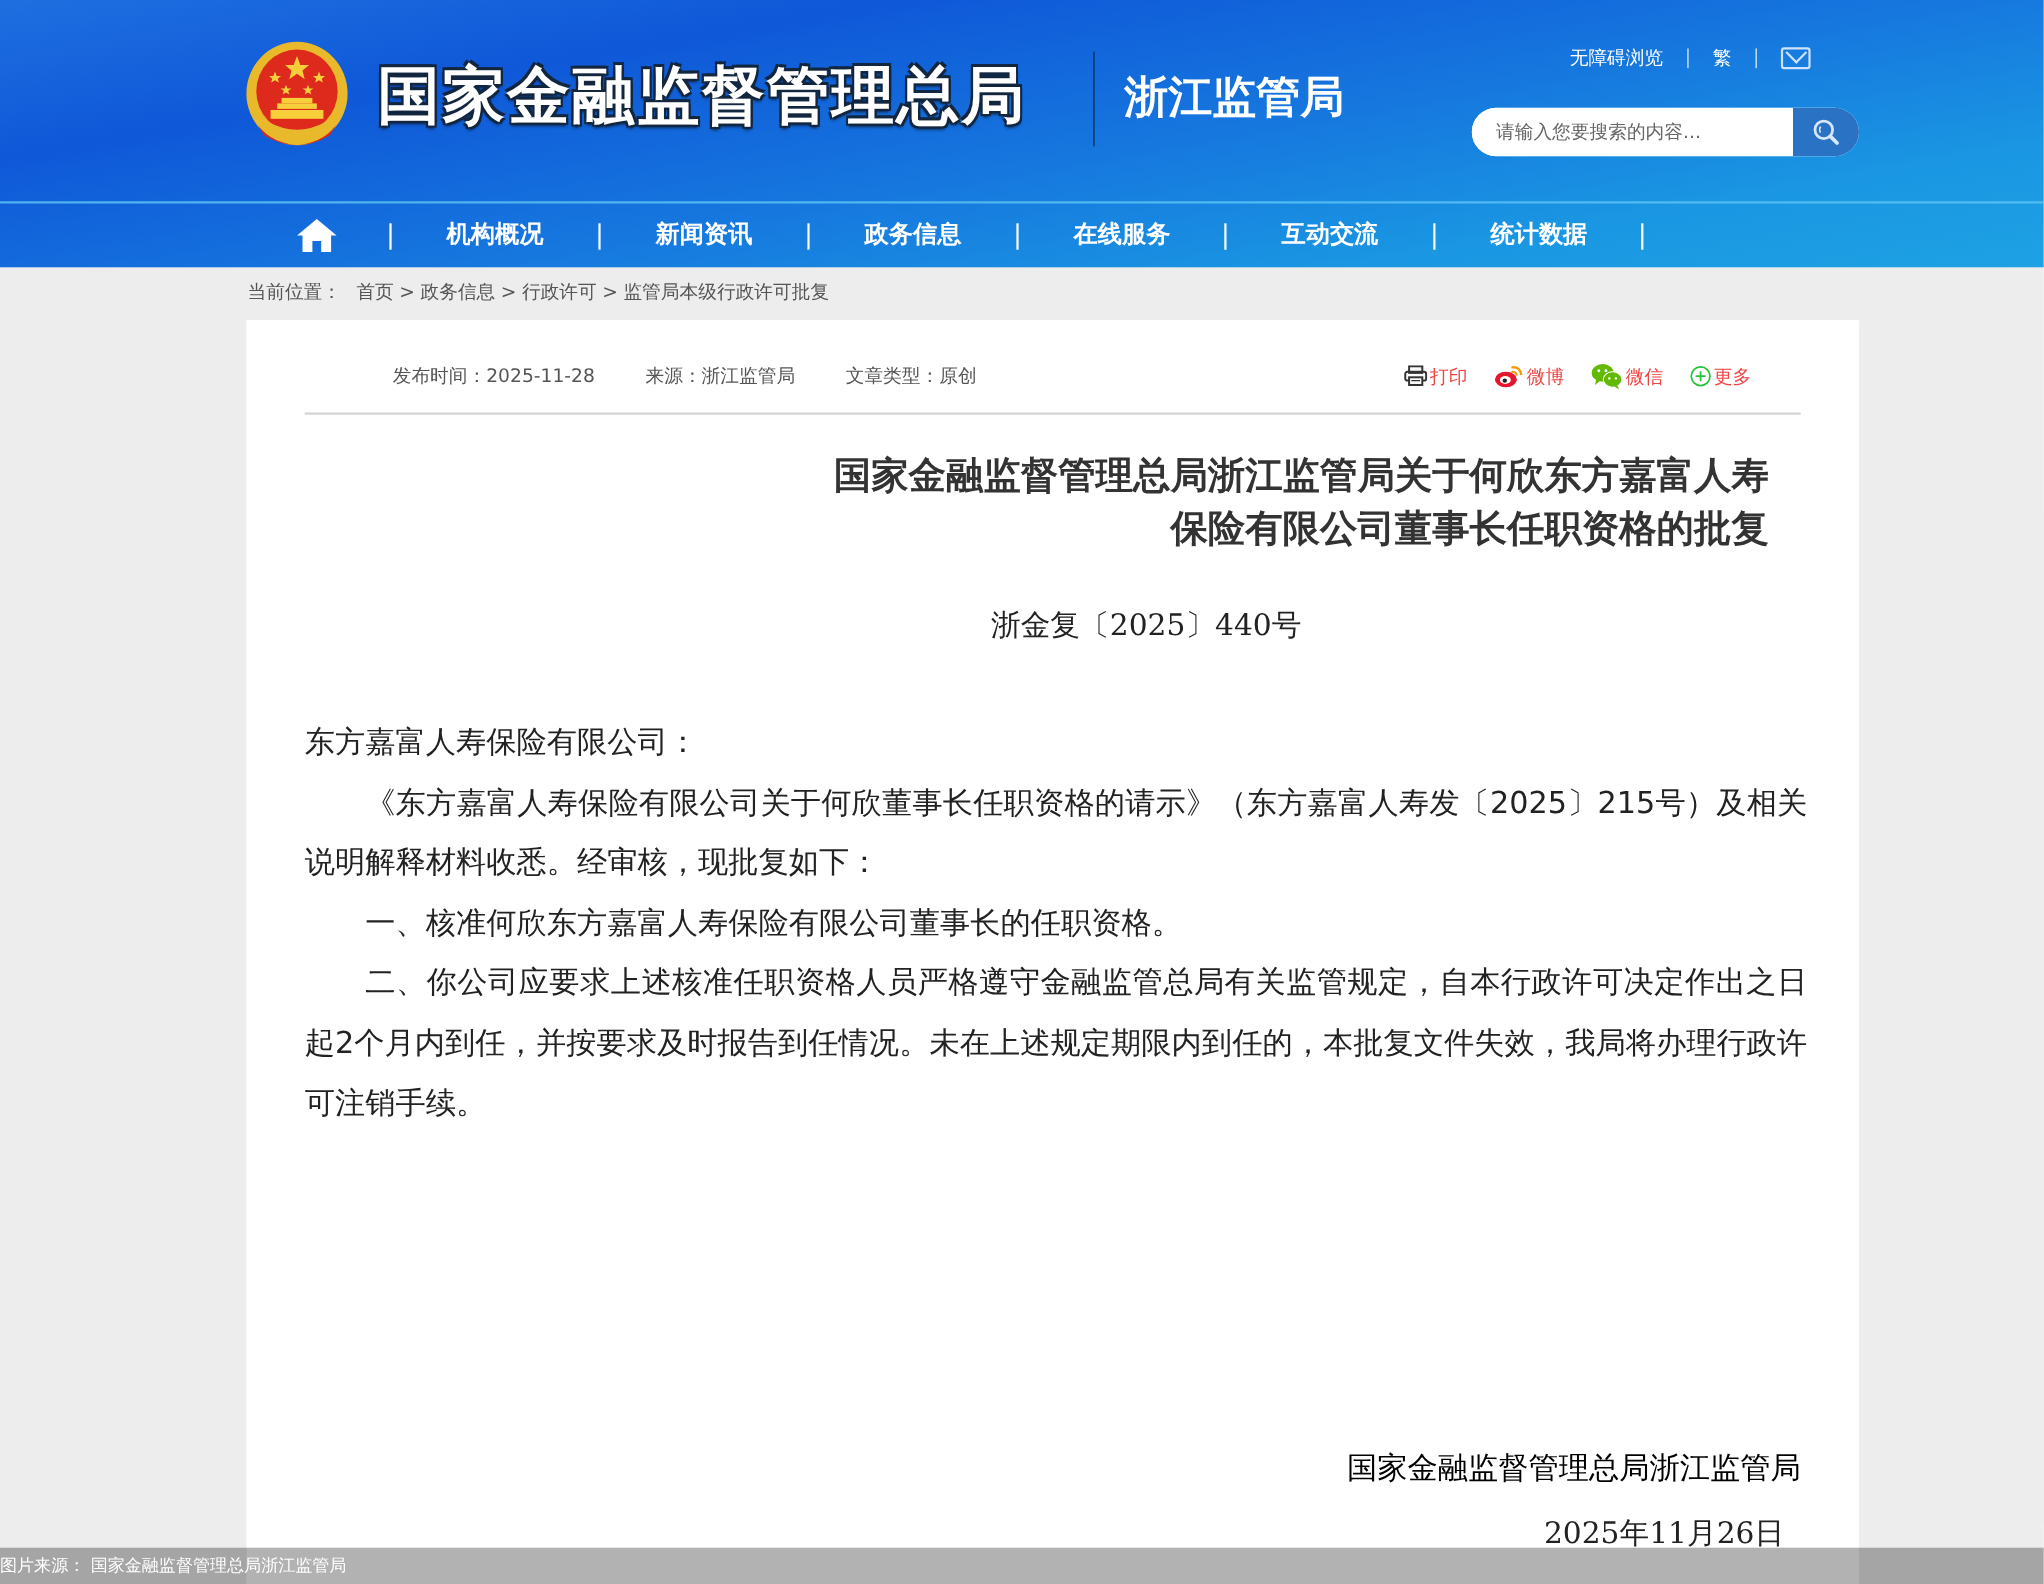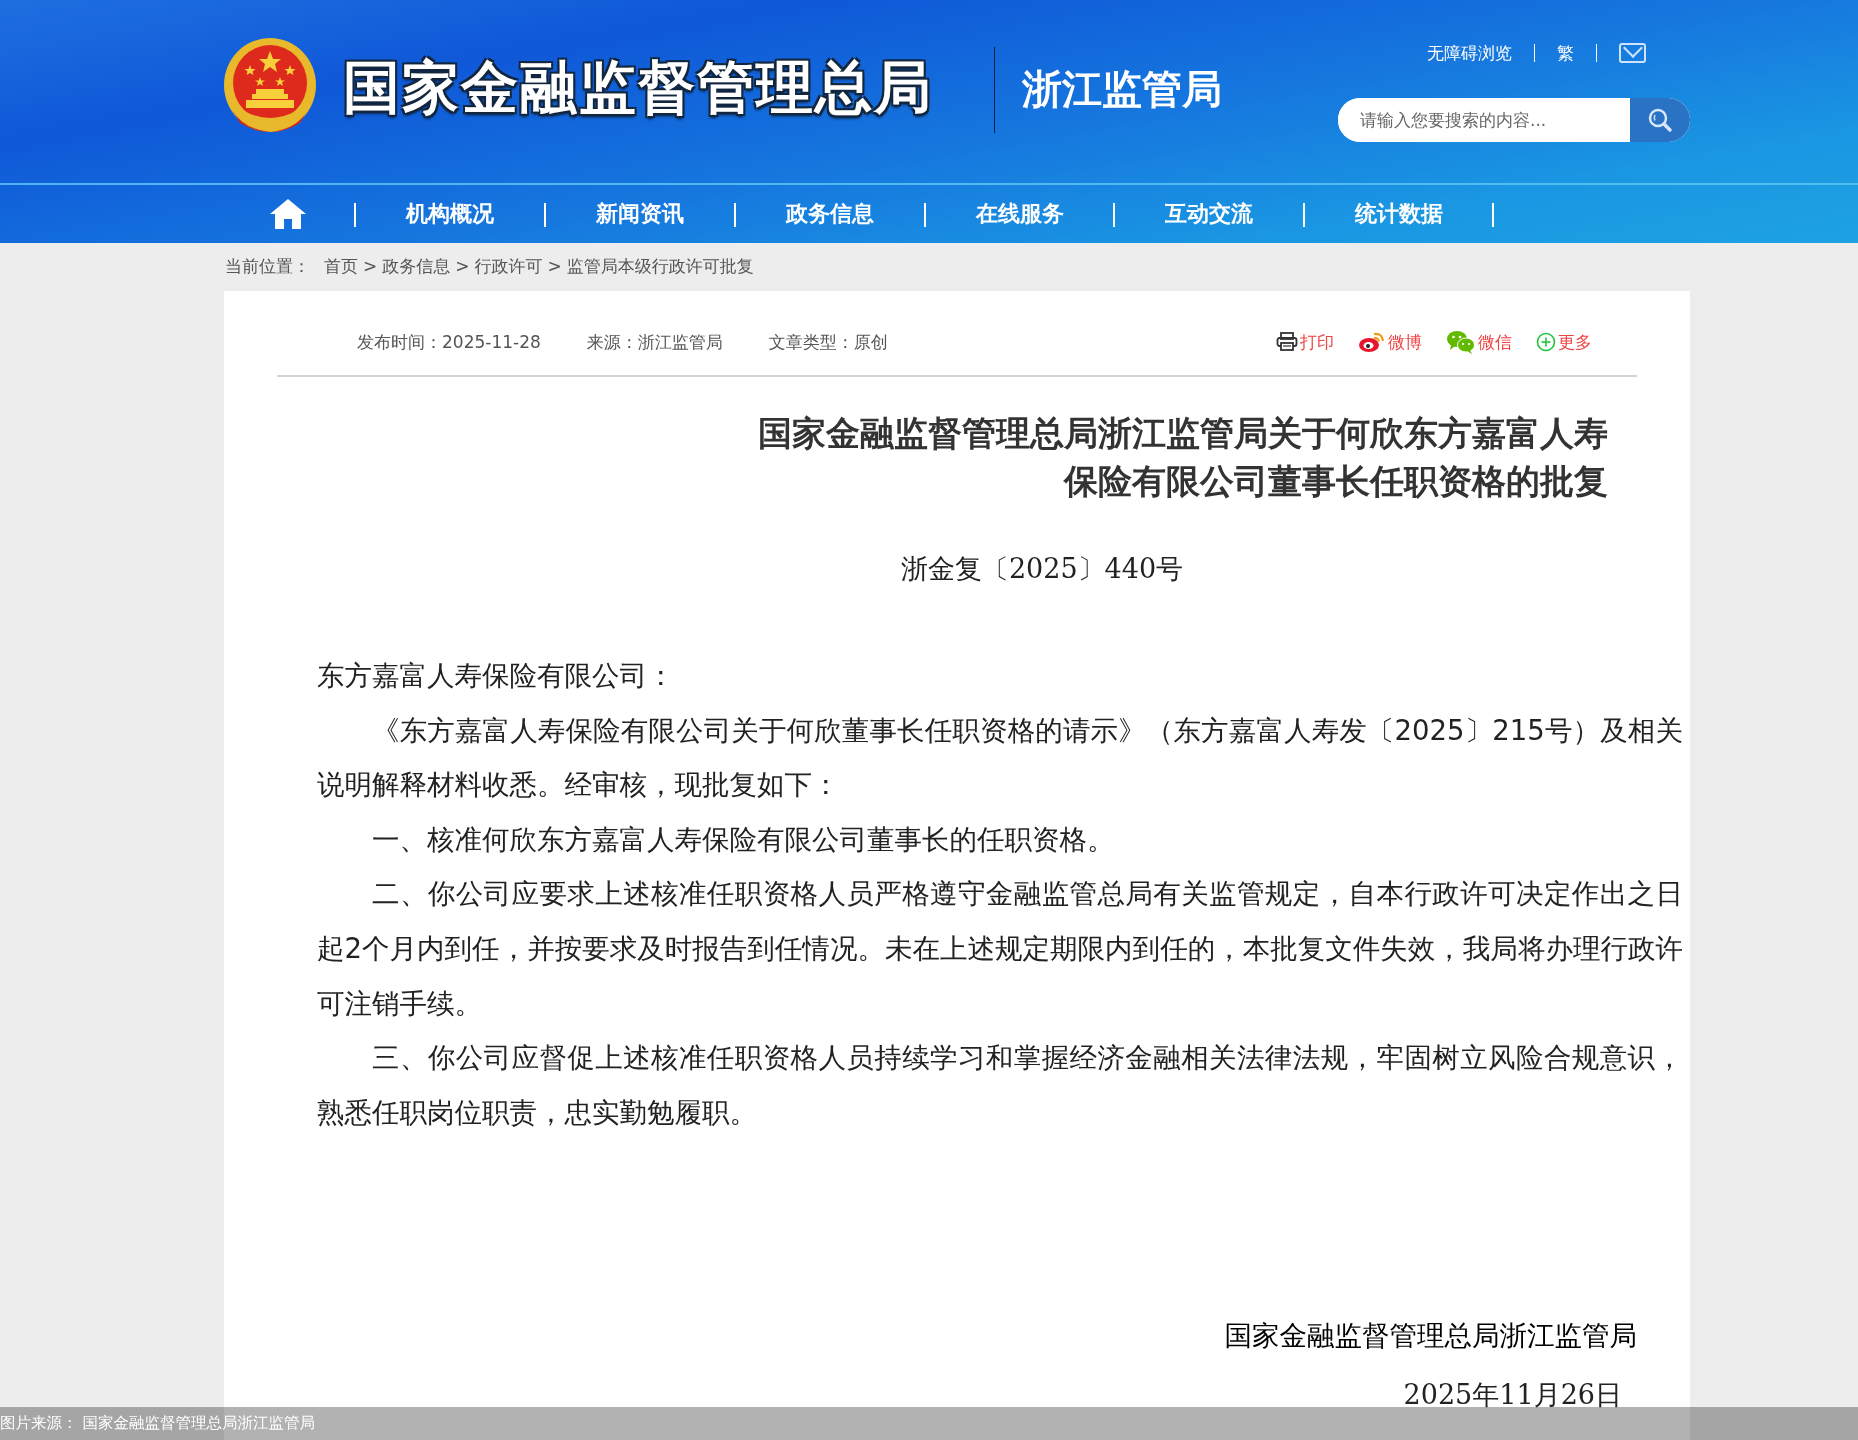--- a/index.html
+++ b/index.html
@@ -84,21 +84,21 @@
   .doc-title {
     position: absolute; left: 0; top: 118px; width: 1384px; text-align: right;
     font-size: 34px; font-weight: bold; color: #333; line-height: 48px;
   }
   .doc-number {
     position: absolute; left: 0; top: 258px; width: 1636px; text-align: center;
     font-family: "DejaVu Serif", "Liberation Serif", serif; font-size: 27px; color: #222; line-height: 40px;
   }
   .doc-body {
     position: absolute; left: 53px; top: 357px; width: 1366px;
-    font-size: 27.5px; line-height: 54.6px; color: #222; text-align: justify; margin-left: 40px;
+    font-size: 27.5px; line-height: 54.6px; color: #222; text-align: justify;
   }
   .doc-body p { margin: 0; }
   .doc-body p.indent { text-indent: 2em; }
   .signature-org {
     position: absolute; right: 53px; top: 1024px; font-size: 27.5px; color: #000000; line-height: 40px; white-space: nowrap;
   }
   .signature-date {
     position: absolute; right: 68px; top: 1084px; font-family: "DejaVu Serif", "Liberation Serif", serif;
     font-size: 27px; color: #222; line-height: 40px; white-space: nowrap;
   }
@@ -238,20 +238,19 @@
     <span>保险有限公司董事长任职资格的批复</span>
   </h1>
 
   <div class="doc-number">浙金复〔2025〕440号</div>
 
   <div class="doc-body">
     <p>东方嘉富人寿保险有限公司：</p>
     <p class="indent">《东方嘉富人寿保险有限公司关于何欣董事长任职资格的请示》（东方嘉富人寿发〔2025〕215号）及相关说明解释材料收悉。经审核，现批复如下：</p>
     <p class="indent">一、核准何欣东方嘉富人寿保险有限公司董事长的任职资格。</p>
     <p class="indent">二、你公司应要求上述核准任职资格人员严格遵守金融监管总局有关监管规定，自本行政许可决定作出之日起2个月内到任，并按要求及时报告到任情况。未在上述规定期限内到任的，本批复文件失效，我局将办理行政许可注销手续。</p>
-    <p class="indent">三、你公司应督促上述核准任职资格人员持续学习和掌握经济金融相关法律法规，牢固树立风险合规意识，熟悉任职岗位职责，忠实勤勉履职。</p>
   </div>
 
   <div class="signature-org">国家金融监督管理总局浙江监管局</div>
   <div class="signature-date">2025年11月26日</div>
 </div>
 
 <div class="credit-bar">图片来源： 国家金融监督管理总局浙江监管局</div>
 
 </body></html>

